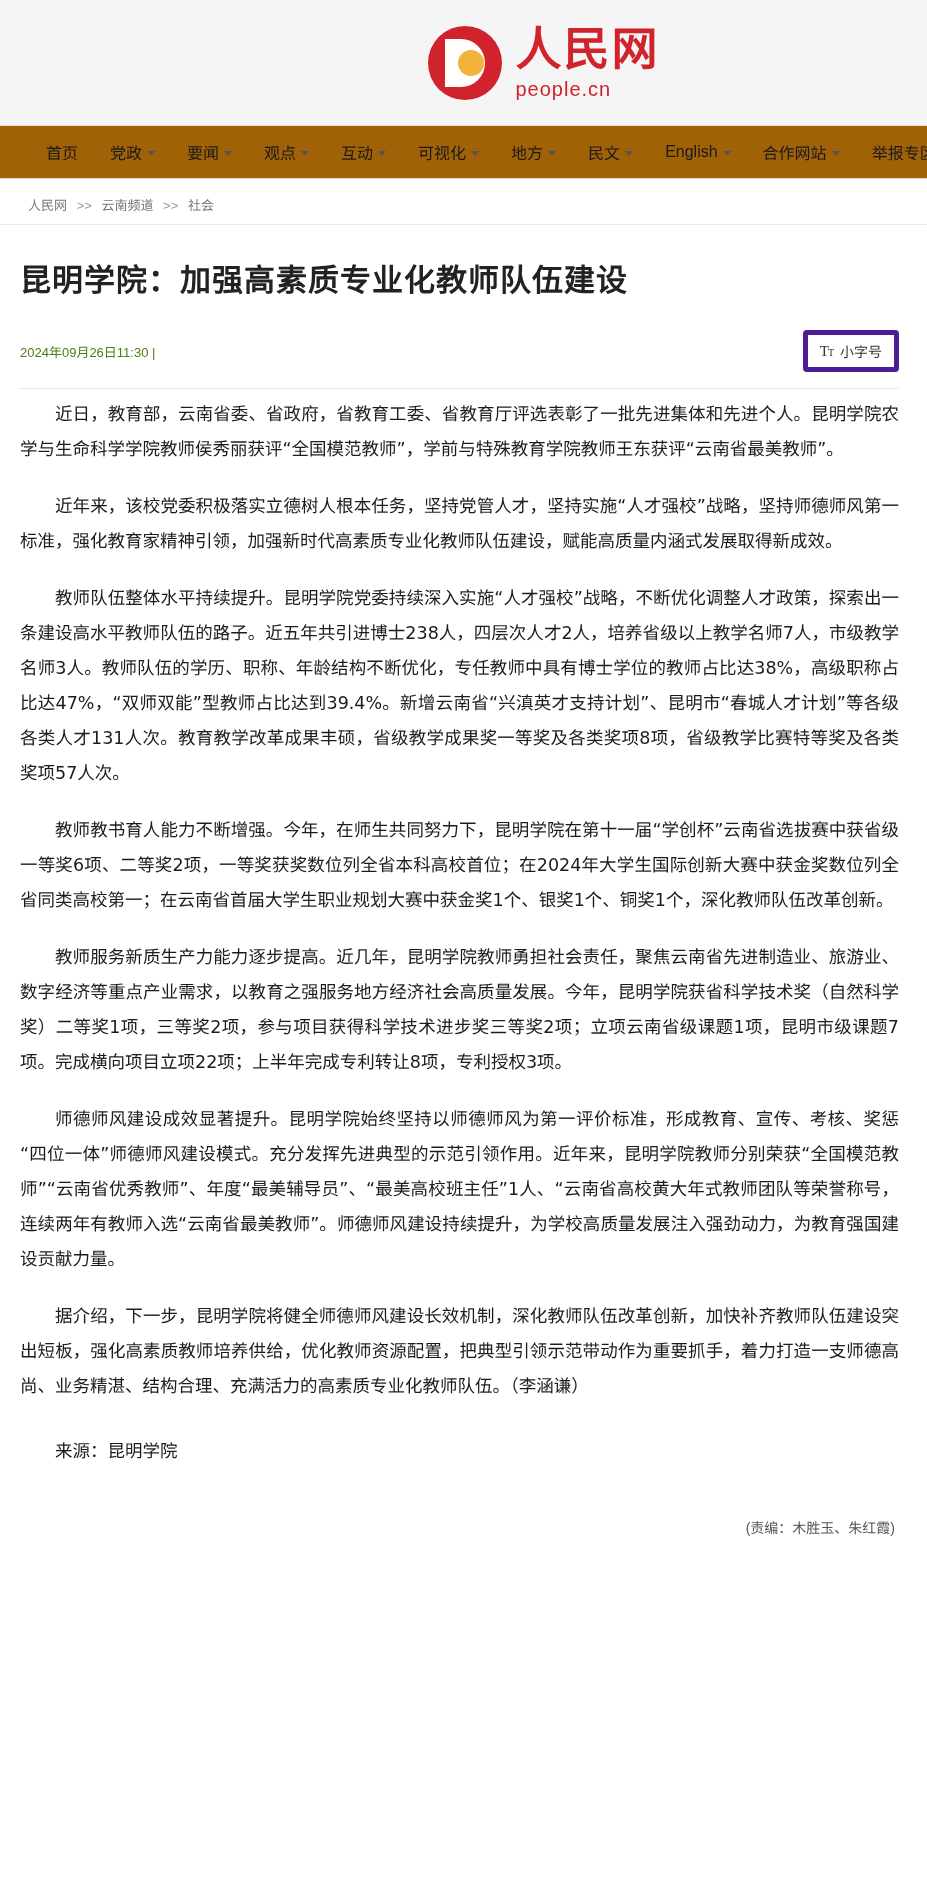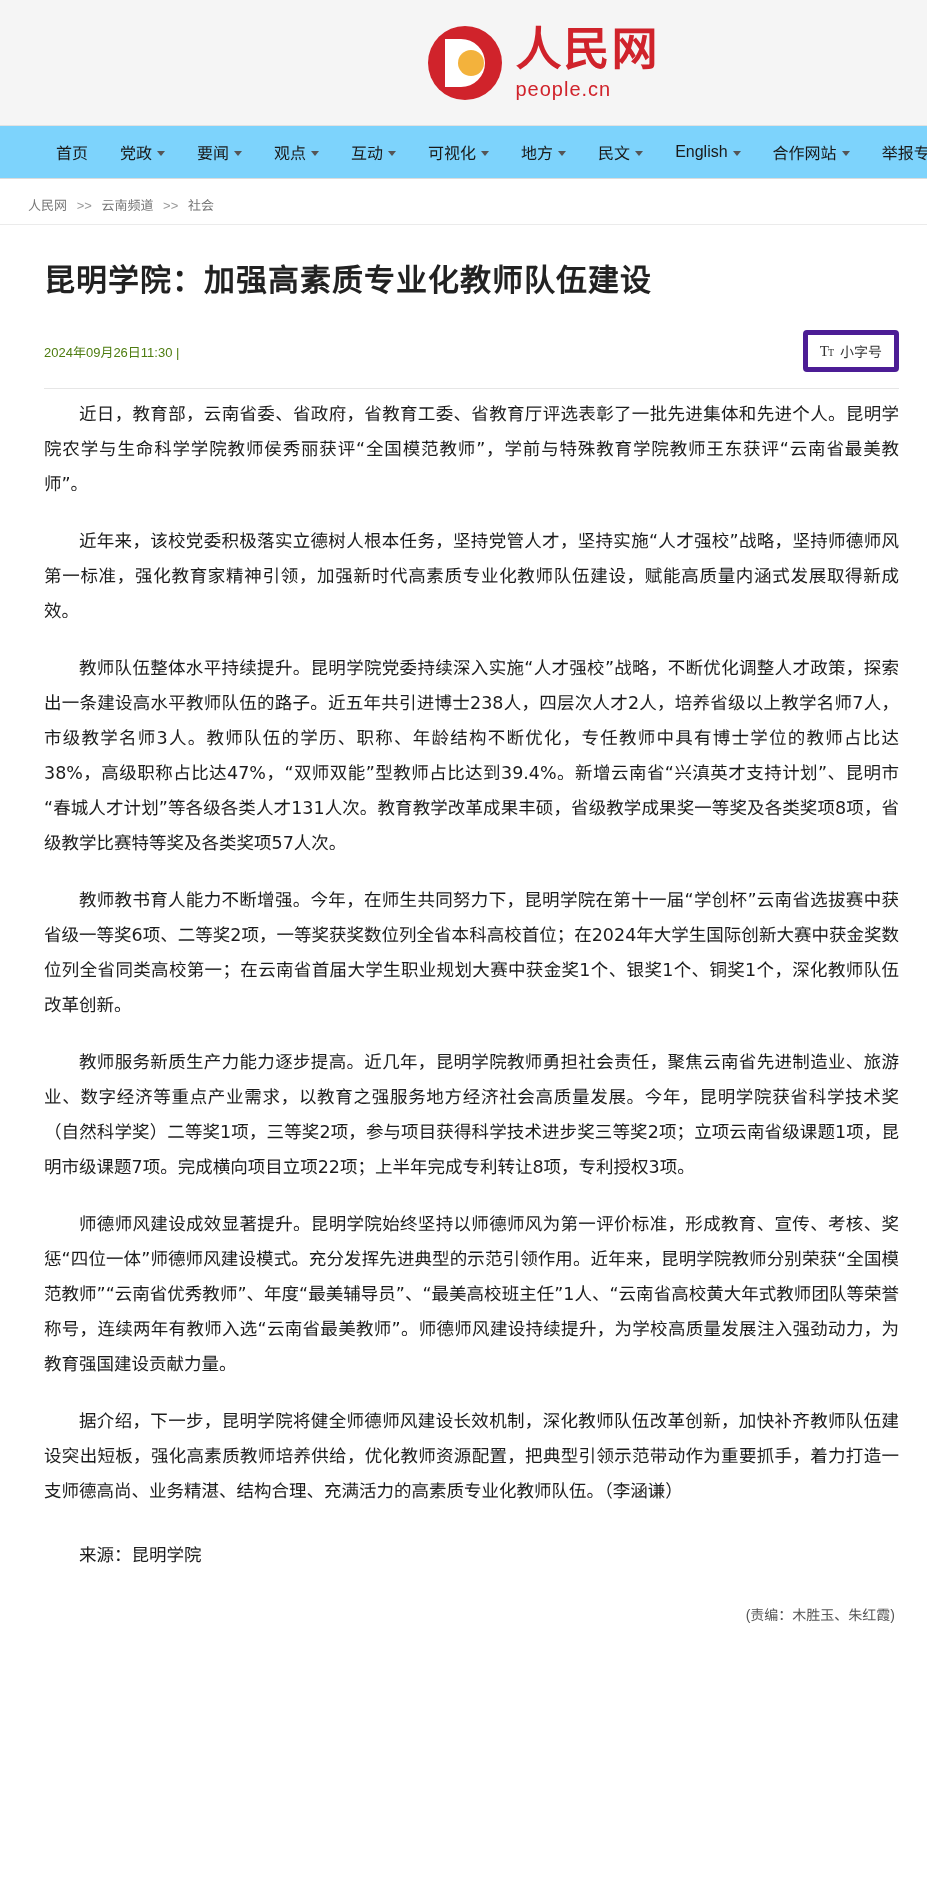--- a/index.html
+++ b/index.html
@@ -81,22 +81,22 @@
     letter-spacing: 1px;
     margin-top: 7px;
     font-family: "Liberation Sans", sans-serif;
   }
   
   .nav-bar {
     height: 52px;
     border-bottom: 1px solid #dcdcdc;
     display: flex;
     align-items: center;
-    padding: 0 40px;
-    background: #7dd3fc;
+    padding: 0 30px;
+    background: #a16207;
   }
   .nav-item {
     font-size: 16px;
     color: #1a1a1a;
     padding: 0 16px;
     white-space: nowrap;
     cursor: pointer;
     display: inline-flex;
     align-items: center;
     gap: 5px;
@@ -115,21 +115,21 @@
     font-size: 13px;
     color: #777;
     padding: 16px 10px 10px 28px;
     border-bottom: 1px solid #ebebeb;
     background: #fff;
   }
   .breadcrumb a { color: #777; text-decoration: none; }
   .crumb-sep { margin: 0 6px; color: #999; }
   
   .article {
-    padding: 34px 28px 0 44px;
+    padding: 34px 28px 0 20px;
   }
   .article-title {
     font-size: 31px;
     line-height: 1.4;
     color: #222;
     font-weight: bold;
     margin: 0 0 28px 0;
     font-family: "DejaVu Sans", sans-serif;
     letter-spacing: 1px;
   }
@@ -170,23 +170,23 @@
     color: #1c1c1c;
     margin: 0 0 22px 0;
     text-align: justify;
     text-indent: 2em;
     font-family: "DejaVu Sans", sans-serif;
   }
   .source {
     font-size: 17.5px;
     line-height: 2.0;
     color: #1c1c1c;
-    margin: 30px 0 4px 0;
+    margin: 30px 0 22px 0;
     text-indent: 2em;
-    font-family: Liberation Mono, monospace;
+    font-family: Liberation Serif, serif;
   }
   .editor-line {
     font-size: 14px;
     color: #555;
     text-align: right;
     padding: 26px 4px 30px 0;
     font-family: Liberation Sans, sans-serif;
   }
 </style>
 </head>

